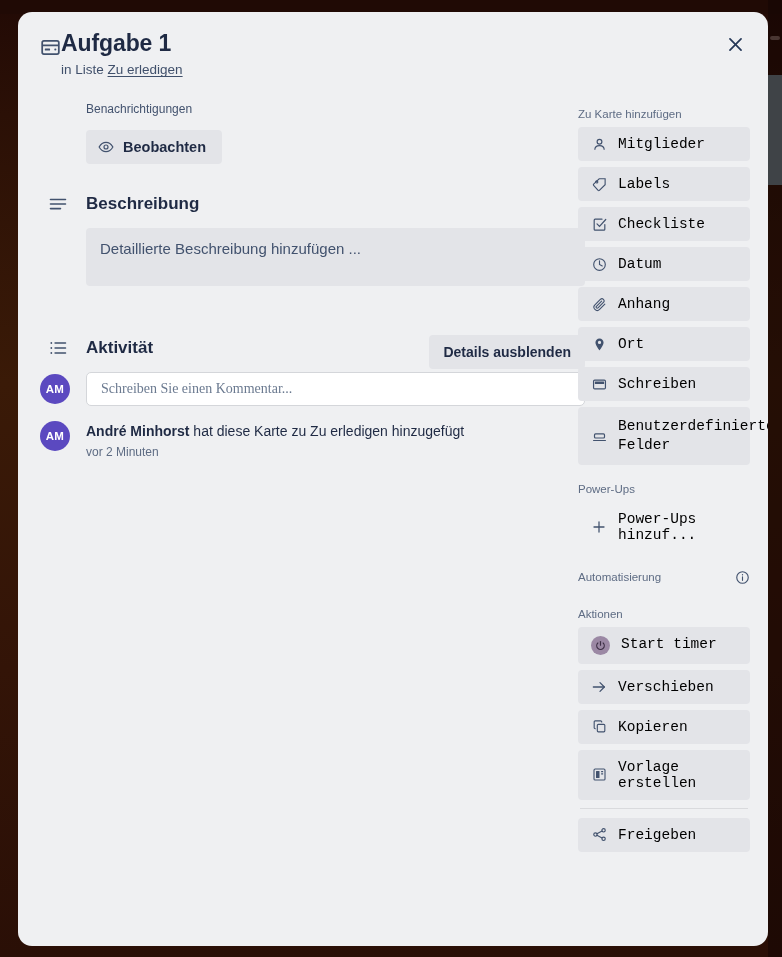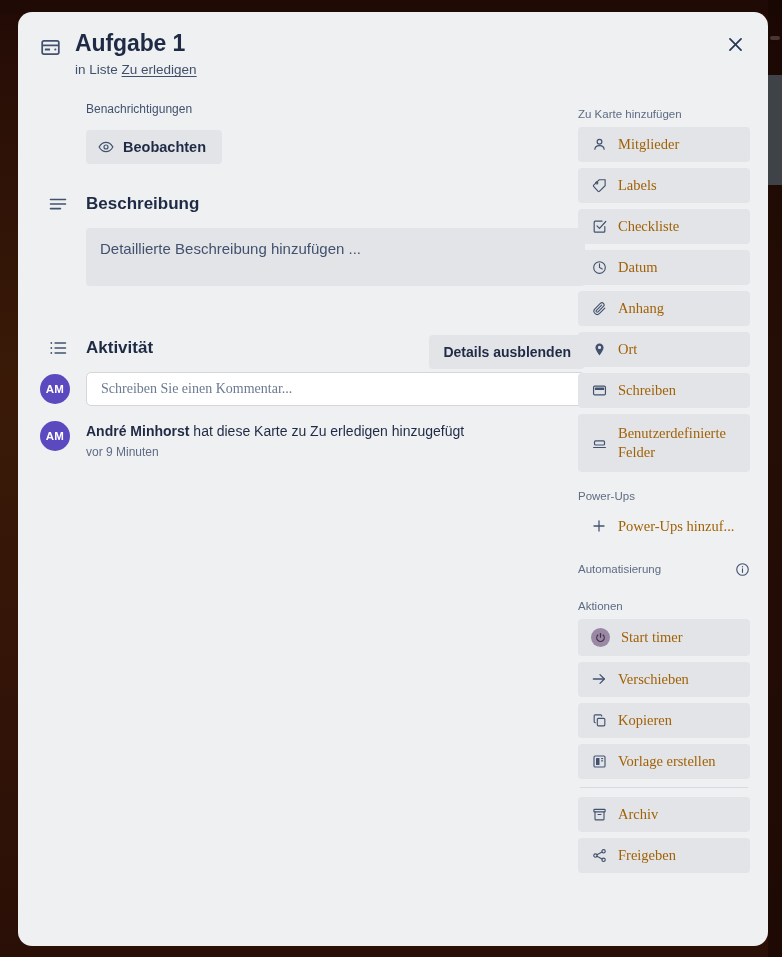--- a/index.html
+++ b/index.html
@@ -77,21 +77,20 @@
   
   .header {
     position: absolute;
     left: 0; top: 0;
     width: 100%;
     padding: 18px 22px 0 22px;
   }
   .header-row {
     display: flex;
     align-items: flex-start;
-    gap: 14px;
   }
   .card-icon {
     margin-top: 7px;
     flex: 0 0 auto;
     color: #42526e;
   }
   .title-block { flex: 1 1 auto; }
   .card-title {
     font-size: 23px;
     font-weight: bold;
@@ -265,32 +264,31 @@
     color: #5e6c84;
     margin-bottom: 7px;
     display: flex;
     align-items: center;
     justify-content: space-between;
   }
   .side-label .info-ic { color: #42526e; display: flex; }
 
   .side-btn {
     display: flex;
-    align-items: center;
     gap: 11px;
     width: 100%;
     background: #e3e4e8;
     border: none;
     border-radius: 4px;
     padding: 9px 10px 9px 13px;
     margin-bottom: 6px;
     font-size: 14.5px;
-    color: #a16207;
+    color: #000000;
     cursor: pointer;
-    font-family: Liberation Serif, serif;
+    font-family: Liberation Mono, monospace;
     text-align: left;
     min-height: 34px;
   }
   .side-btn .ic {
     color: #42526e;
     display: flex;
     align-items: center;
     justify-content: center;
     flex: 0 0 16px;
   }
@@ -410,21 +408,21 @@
       <input class="comment-input" type="text" placeholder="Schreiben Sie einen Kommentar..." style="">
     </div>
 
     <div class="activity-row">
       <div class="avatar">AM</div>
       <div>
         <div class="activity-text">
           <b>André Minhorst</b>
           <span>hat diese Karte zu Zu erledigen hinzugefügt</span>
         </div>
-        <div class="activity-time">vor 9 Minuten</div>
+        <div class="activity-time">vor 2 Minuten</div>
       </div>
     </div>
 
   </div>
 
   <div class="side-col">
 
     <div class="side-group">
       <div class="side-label">
         <span>Zu Karte hinzufügen</span>
@@ -585,30 +583,20 @@
             <rect x="6.4" y="6.4" width="5.6" height="11.2" rx="0.8" fill="currentColor" stroke="none"></rect>
             <line x1="14.6" y1="7.4" x2="17.8" y2="7.4"></line>
             <line x1="14.6" y1="11" x2="17.8" y2="11"></line>
           </svg>
         </span>
         <span class="lbl">Vorlage erstellen</span>
       </button>
 
       <div class="side-divider"></div>
 
-      <button class="side-btn">
-        <span class="ic">
-          <svg width="15" height="15" viewBox="0 0 24 24" fill="none" stroke="currentColor" stroke-width="1.8" stroke-linecap="round">
-            <rect x="3" y="3.8" width="18" height="4" rx="1"></rect>
-            <path d="M4.8 7.8v11.2a1.5 1.5 0 0 0 1.5 1.5h11.4a1.5 1.5 0 0 0 1.5-1.5V7.8"></path>
-            <line x1="9.6" y1="12" x2="14.4" y2="12"></line>
-          </svg>
-        </span>
-        <span class="lbl">Archiv</span>
-      </button>
 
       <button class="side-btn">
         <span class="ic">
           <svg width="15" height="15" viewBox="0 0 24 24" fill="none" stroke="currentColor" stroke-width="1.8" stroke-linecap="round">
             <circle cx="18.5" cy="5.2" r="2.7"></circle>
             <circle cx="5.5" cy="12" r="2.7"></circle>
             <circle cx="18.5" cy="18.8" r="2.7"></circle>
             <line x1="7.9" y1="10.7" x2="16.1" y2="6.5"></line>
             <line x1="7.9" y1="13.3" x2="16.1" y2="17.5"></line>
           </svg>

